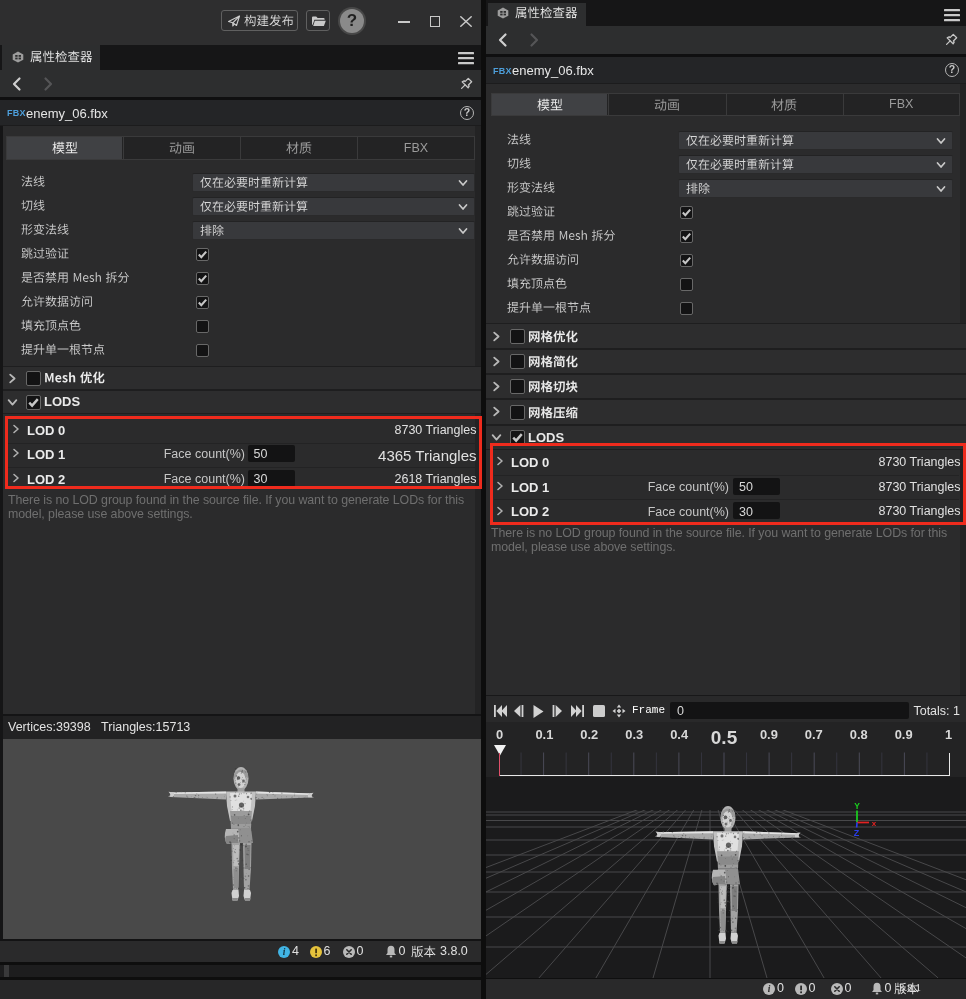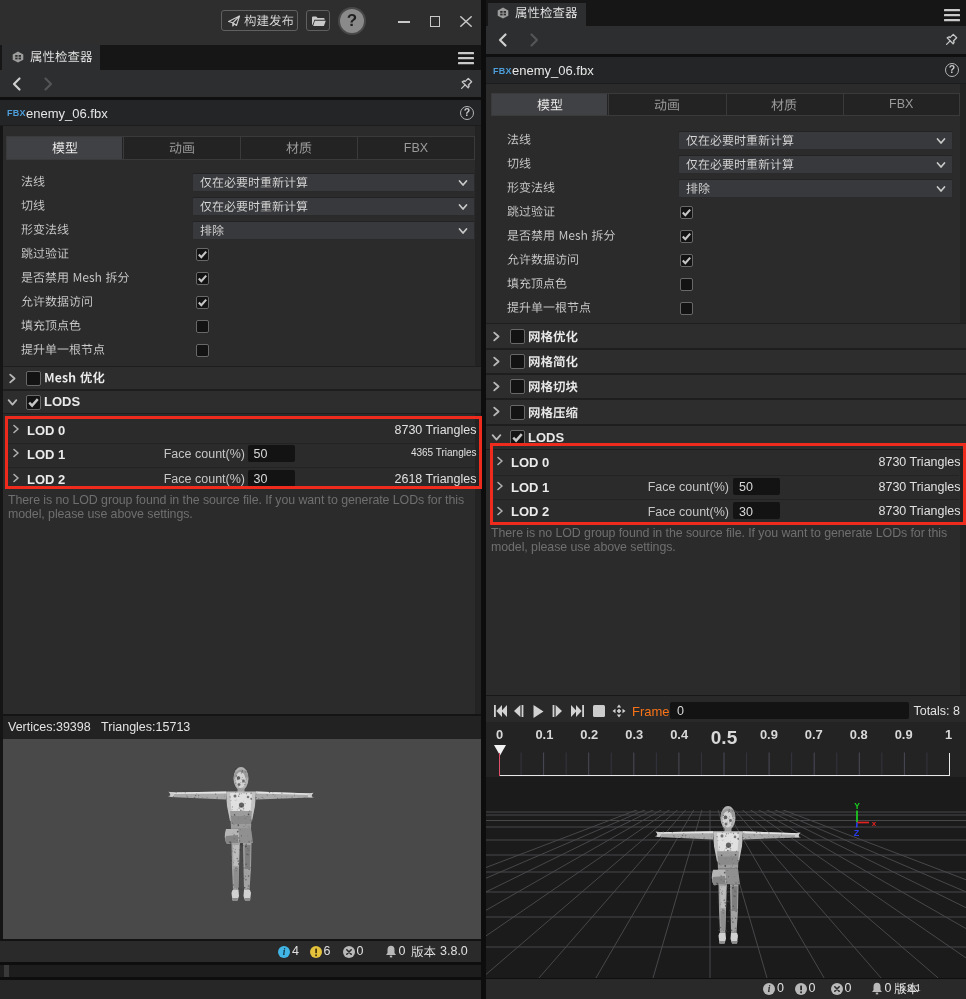--- a/index.html
+++ b/index.html
@@ -198,21 +198,21 @@
       </svg>
       <div style="position:absolute;left:27px;top:422.7px;font-family:'Liberation Sans',sans-serif;font-size:13px;font-weight:700;color:#ebebeb;white-space:pre;line-height:normal">LOD 0</div>
       <div style="position:absolute;right:4.5px;top:422.7px;font-family:'Liberation Sans',sans-serif;font-size:12.5px;font-weight:400;color:#e0e0e0;white-space:pre;line-height:normal">8730 Triangles</div>
       <svg style="position:absolute;left:11.5px;top:448.4px;overflow:visible" width="8.0" height="10.0" viewBox="0 0 8.0 10.0">
         <polyline points="2.0,1.5 6.0,5.0 2.0,8.5" fill="none" stroke="#b0b0b0" stroke-width="1.6" stroke-linecap="round" stroke-linejoin="round"></polyline>
       </svg>
       <div style="position:absolute;left:27px;top:447.1px;font-family:'Liberation Sans',sans-serif;font-size:13px;font-weight:700;color:#ebebeb;white-space:pre;line-height:normal">LOD 1</div>
       <div style="position:absolute;right:236px;top:447.3px;font-family:'Liberation Sans',sans-serif;font-size:12.5px;font-weight:400;color:#c6c6c6;white-space:pre;line-height:normal">Face count(%)</div>
       <div style="position:absolute;left:247.5px;top:445.1px;width:47.5px;height:17px;background:#131314;border-radius:2px"></div>
       <div style="position:absolute;left:253.5px;top:447.3px;font-family:'Liberation Sans',sans-serif;font-size:12.5px;font-weight:400;color:#d8d8d8;white-space:pre;line-height:normal">50</div>
-      <div style="position:absolute;right:4.5px;top:447.1px;font-family:'Liberation Sans',sans-serif;font-size:10px;font-weight:400;color:#e0e0e0;white-space:pre;line-height:normal">4365 Triangles</div>
+      <div style="position:absolute;right:4.5px;top:447.1px;font-family:'Liberation Sans',sans-serif;font-size:15px;font-weight:400;color:#e0e0e0;white-space:pre;line-height:normal">4365 Triangles</div>
       <svg style="position:absolute;left:11.5px;top:472.8px;overflow:visible" width="8.0" height="10.0" viewBox="0 0 8.0 10.0">
         <polyline points="2.0,1.5 6.0,5.0 2.0,8.5" fill="none" stroke="#b0b0b0" stroke-width="1.6" stroke-linecap="round" stroke-linejoin="round"></polyline>
       </svg>
       <div style="position:absolute;left:27px;top:471.5px;font-family:'Liberation Sans',sans-serif;font-size:13px;font-weight:700;color:#ebebeb;white-space:pre;line-height:normal">LOD 2</div>
       <div style="position:absolute;right:236px;top:471.7px;font-family:'Liberation Sans',sans-serif;font-size:12.5px;font-weight:400;color:#c6c6c6;white-space:pre;line-height:normal">Face count(%)</div>
       <div style="position:absolute;left:247.5px;top:469.5px;width:47.5px;height:17px;background:#131314;border-radius:2px"></div>
       <div style="position:absolute;left:253.5px;top:471.7px;font-family:'Liberation Sans',sans-serif;font-size:12.5px;font-weight:400;color:#d8d8d8;white-space:pre;line-height:normal">30</div>
       <div style="position:absolute;right:4.5px;top:471.5px;font-family:'Liberation Sans',sans-serif;font-size:12.5px;font-weight:400;color:#e0e0e0;white-space:pre;line-height:normal">2618 Triangles</div>
       <div style="position:absolute;left:8px;top:442.6px;width:470px;height:1px;background:#232324"></div>
       <div style="position:absolute;left:8px;top:467px;width:470px;height:1px;background:#232324"></div>
@@ -747,24 +747,24 @@
         <polygon points="0,0 5.6,6 0,12" fill="#d2d2d2"></polygon>
         <polygon points="5,0 10.6,6 5,12" fill="#d2d2d2"></polygon>
         <rect x="11.2" y="0" width="1.8" height="12" fill="#d2d2d2"></rect>
       </svg>
       <div style="position:absolute;left:106.5px;top:705px;width:12px;height:12px;background:#cccccc;border-radius:1.5px"></div>
       <svg style="position:absolute;left:126px;top:704px;overflow:visible" width="14" height="14" viewBox="0 0 14 14">
         <path d="M7,0.5 L9.2,3.5 L4.8,3.5 Z M7,13.5 L9.2,10.5 L4.8,10.5 Z M0.5,7 L3.5,4.8 L3.5,9.2 Z M13.5,7 L10.5,4.8 L10.5,9.2 Z" fill="#d2d2d2"></path>
         <rect x="6.2" y="5" width="1.6" height="4" fill="#d2d2d2"></rect>
         <rect x="5" y="6.2" width="4" height="1.6" fill="#d2d2d2"></rect>
       </svg>
-      <div style="position:absolute;left:146px;top:704.2px;font-family:Liberation Sans, sans-serif;font-size:13px;font-weight:400;color:#f97316;white-space:pre;line-height:normal">Frame</div>
+      <div style="position:absolute;left:146px;top:704.2px;font-family:Liberation Mono, monospace;font-size:11px;font-weight:400;color:#ffffff;white-space:pre;line-height:normal">Frame</div>
       <div style="position:absolute;left:183.5px;top:702px;width:239px;height:17px;background:#131314;border-radius:2px"></div>
       <div style="position:absolute;left:191px;top:704px;font-family:'Liberation Sans',sans-serif;font-size:12.5px;font-weight:400;color:#d8d8d8;white-space:pre;line-height:normal">0</div>
-      <div style="position:absolute;right:6px;top:703.5px;font-family:'Liberation Sans',sans-serif;font-size:12.5px;font-weight:400;color:#e3e3e3;white-space:pre;line-height:normal">Totals: 8</div>
+      <div style="position:absolute;right:6px;top:703.5px;font-family:'Liberation Sans',sans-serif;font-size:12.5px;font-weight:400;color:#e3e3e3;white-space:pre;line-height:normal">Totals: 1</div>
       <div style="position:absolute;left:0;top:722px;width:480px;height:55px;background:#232324"></div>
       <div style="position:absolute;left:13.5px;top:726.5px;transform:translateX(-50%);font-family:'Liberation Sans',sans-serif;font-size:12.9px;font-weight:700;color:#d8d8d8;white-space:pre;line-height:normal">0</div>
       <div style="position:absolute;left:58.4px;top:726.5px;transform:translateX(-50%);font-family:'Liberation Sans',sans-serif;font-size:12.9px;font-weight:700;color:#d8d8d8;white-space:pre;line-height:normal">0.1</div>
       <div style="position:absolute;left:103.3px;top:726.5px;transform:translateX(-50%);font-family:'Liberation Sans',sans-serif;font-size:12.9px;font-weight:700;color:#d8d8d8;white-space:pre;line-height:normal">0.2</div>
       <div style="position:absolute;left:148.2px;top:726.5px;transform:translateX(-50%);font-family:'Liberation Sans',sans-serif;font-size:12.9px;font-weight:700;color:#d8d8d8;white-space:pre;line-height:normal">0.3</div>
       <div style="position:absolute;left:193.1px;top:726.5px;transform:translateX(-50%);font-family:'Liberation Sans',sans-serif;font-size:12.9px;font-weight:700;color:#d8d8d8;white-space:pre;line-height:normal">0.4</div>
       <div style="position:absolute;left:238.0px;top:726.5px;transform:translateX(-50%);font-family:'Liberation Sans',sans-serif;font-size:19px;font-weight:700;color:#d8d8d8;white-space:pre;line-height:normal">0.5</div>
       <div style="position:absolute;left:282.9px;top:726.5px;transform:translateX(-50%);font-family:'Liberation Sans',sans-serif;font-size:12.9px;font-weight:700;color:#d8d8d8;white-space:pre;line-height:normal">0.9</div>
       <div style="position:absolute;left:327.8px;top:726.5px;transform:translateX(-50%);font-family:'Liberation Sans',sans-serif;font-size:13px;font-weight:700;color:#d8d8d8;white-space:pre;line-height:normal">0.7</div>
       <div style="position:absolute;left:372.7px;top:726.5px;transform:translateX(-50%);font-family:'Liberation Sans',sans-serif;font-size:12.9px;font-weight:700;color:#d8d8d8;white-space:pre;line-height:normal">0.8</div>

